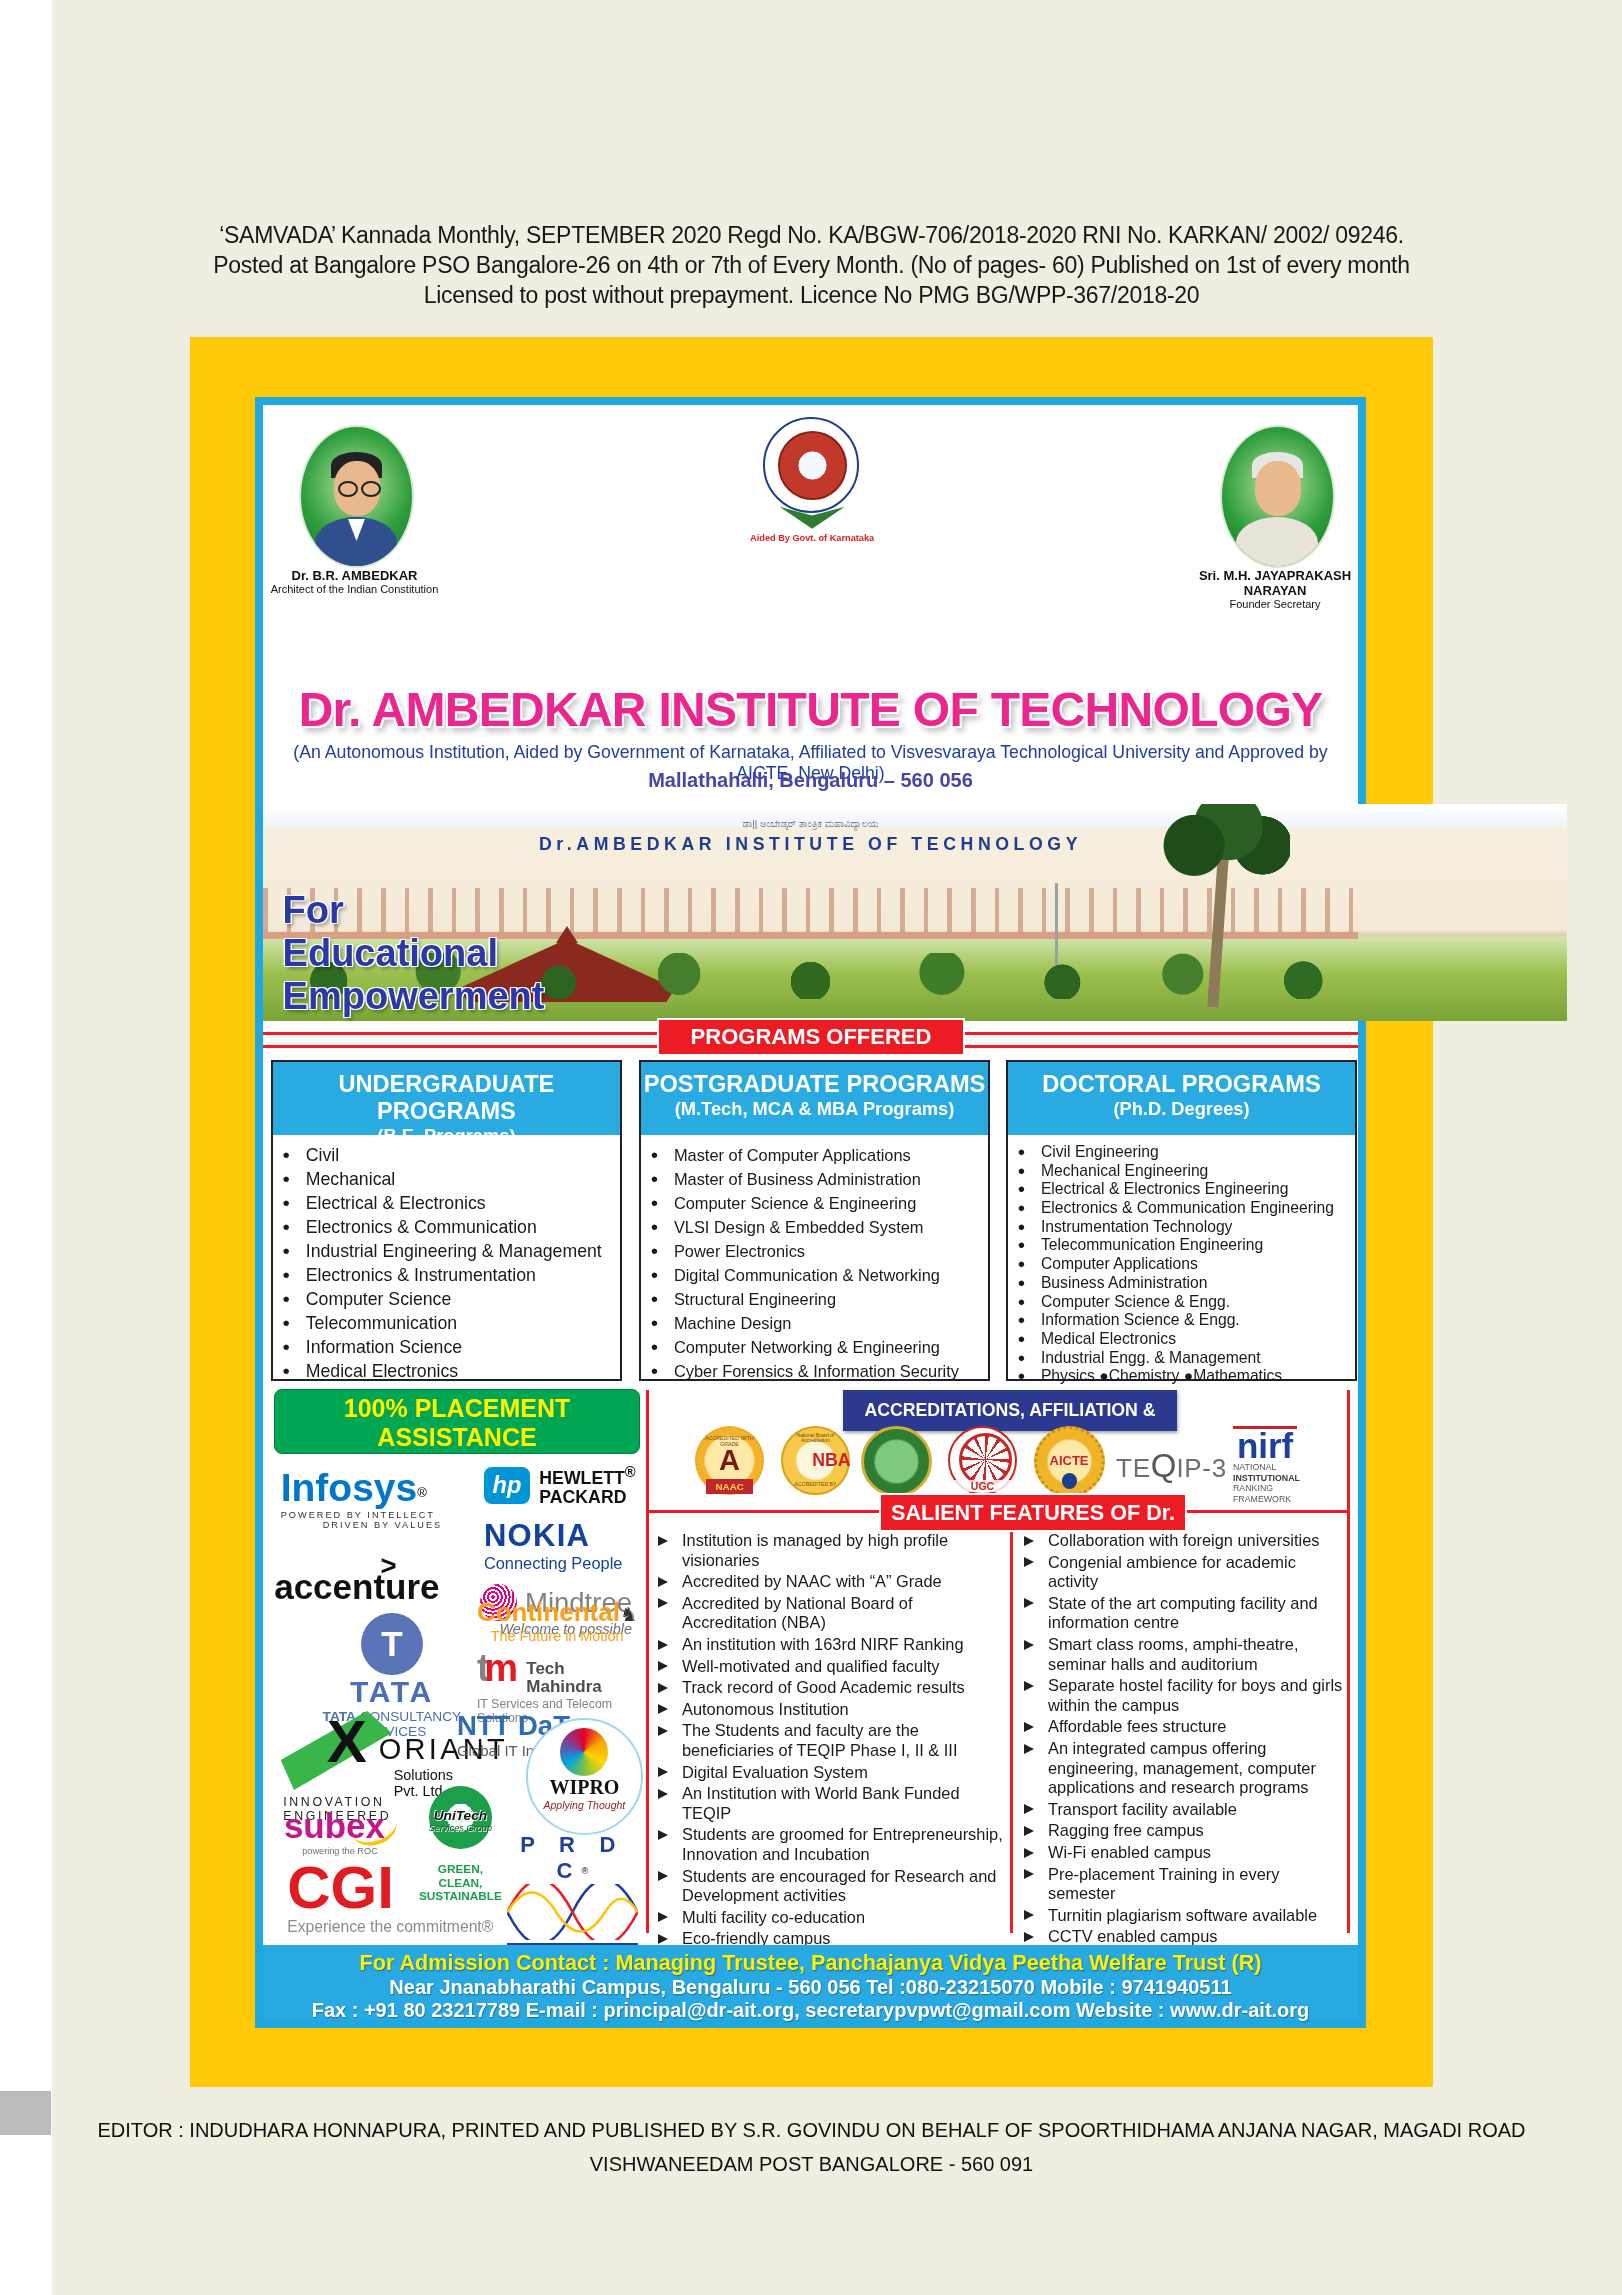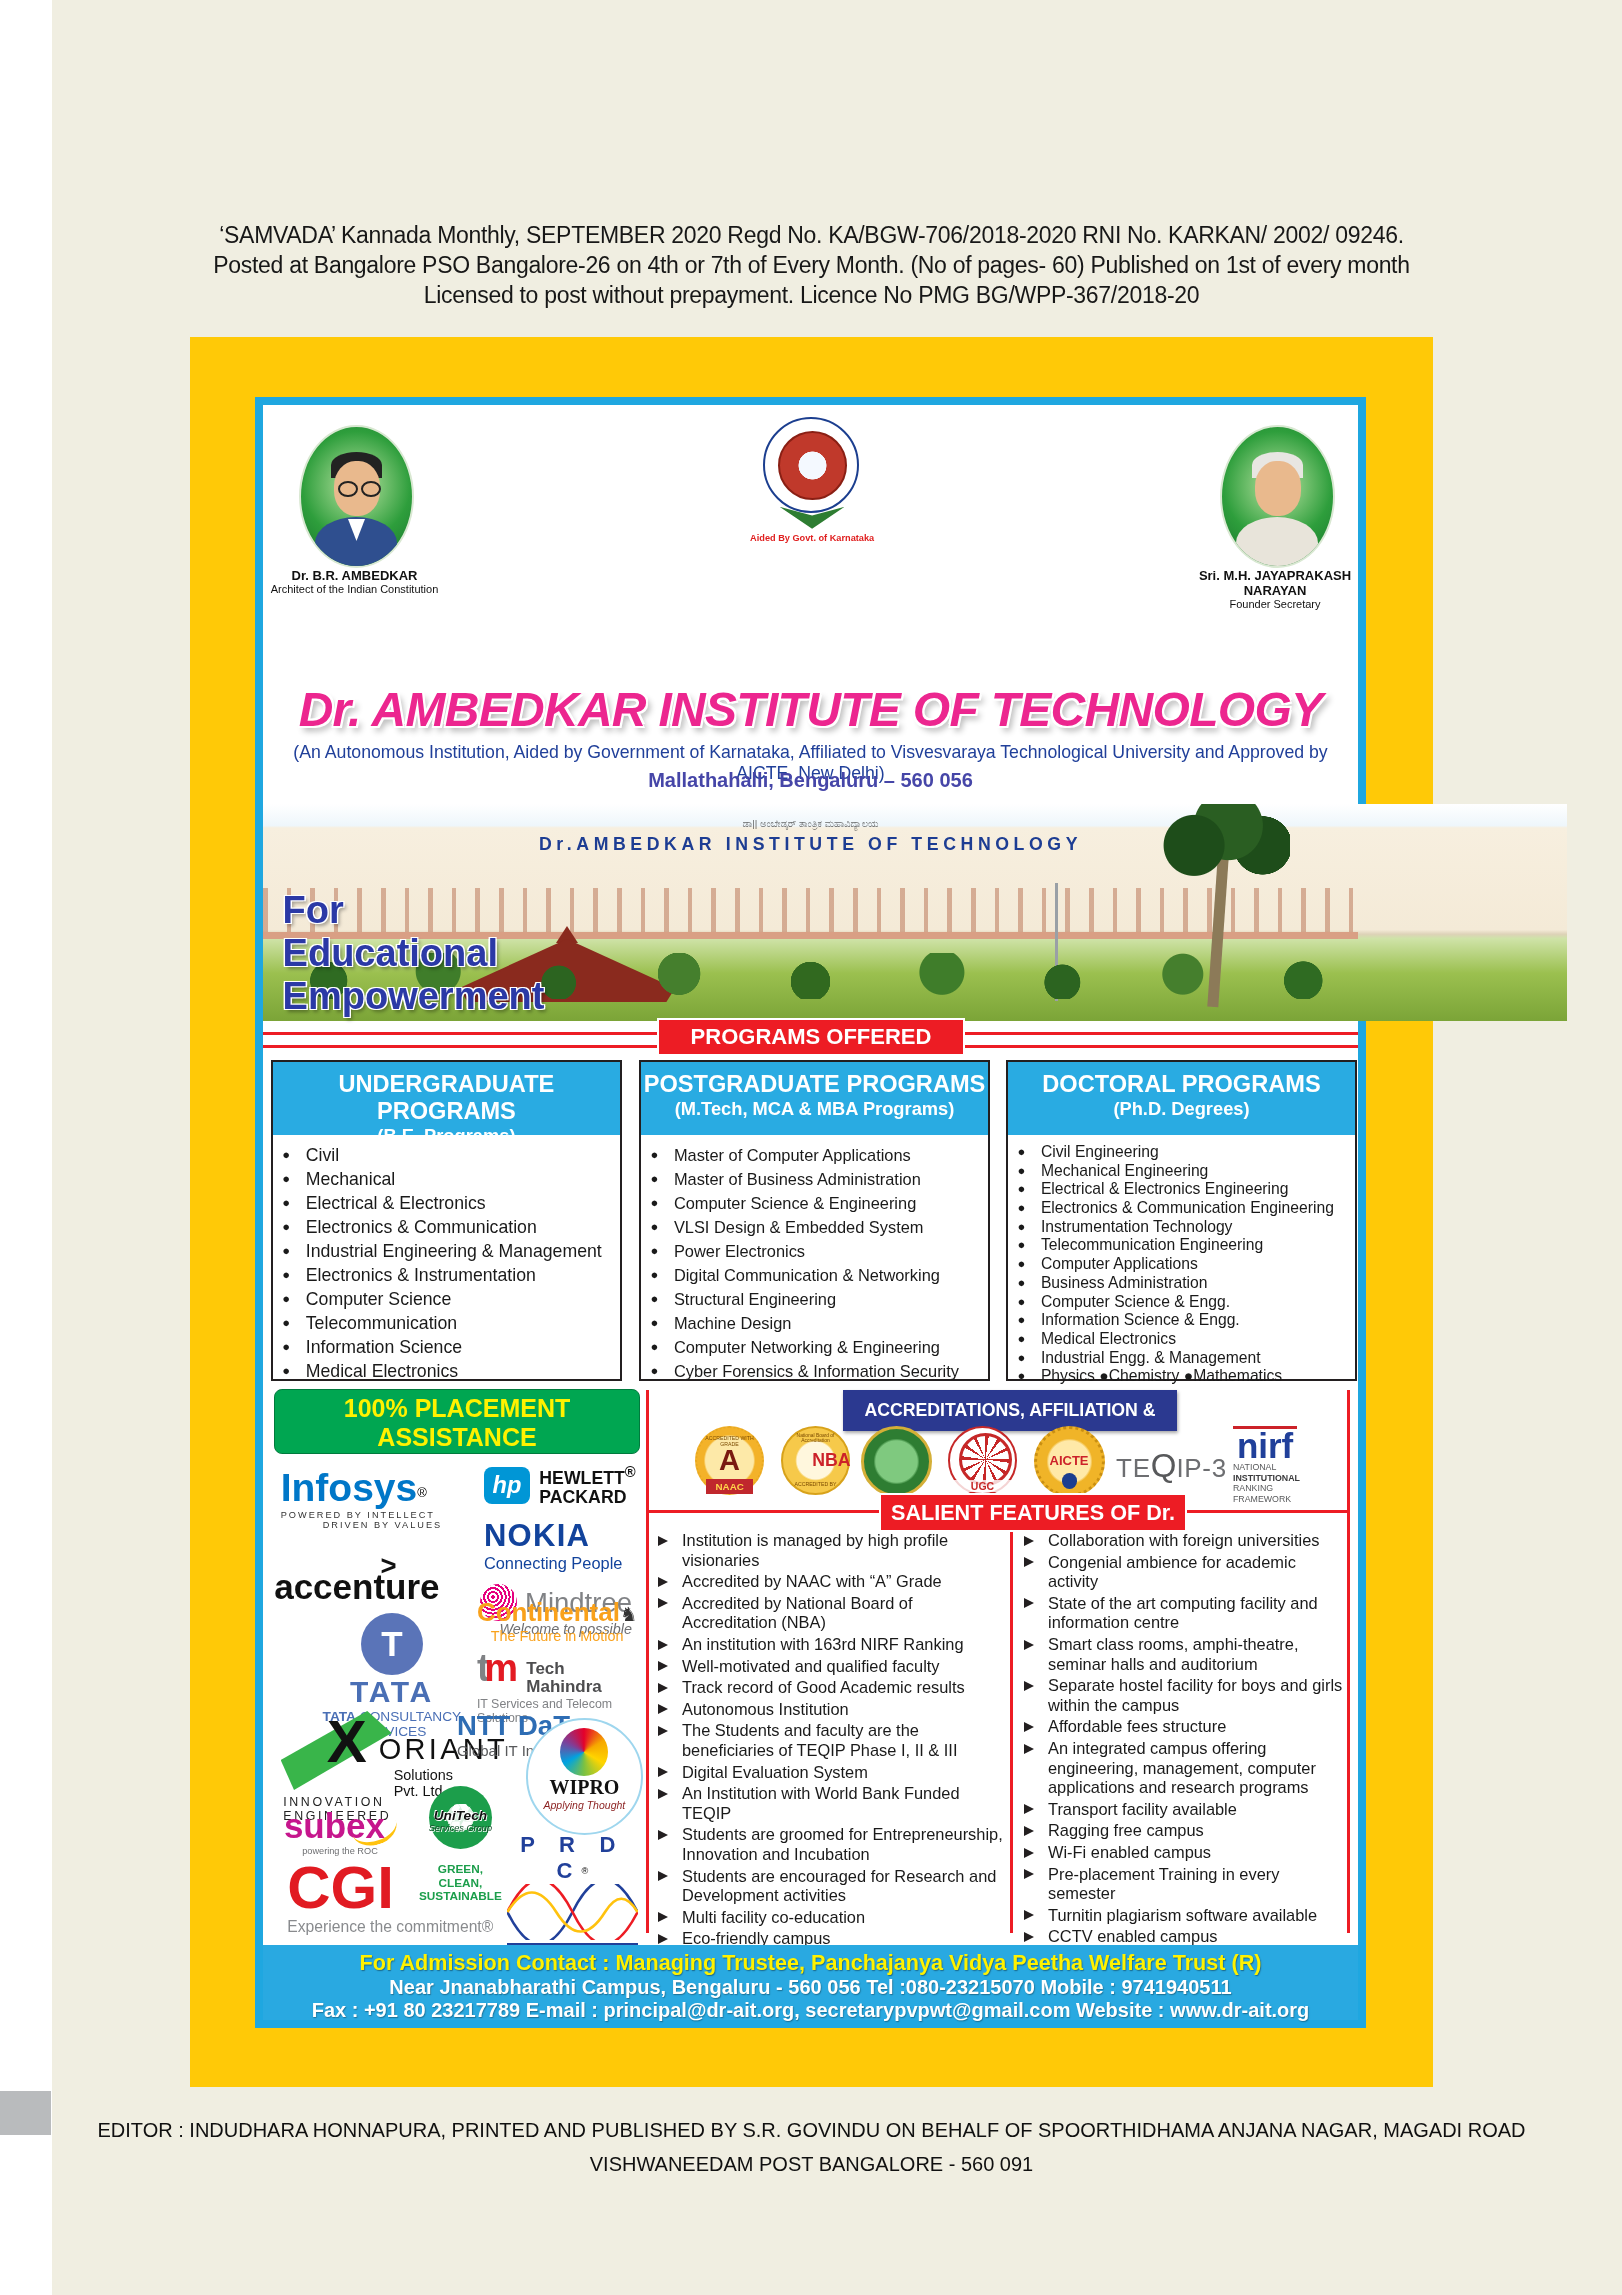--- a/index.html
+++ b/index.html
@@ -40,21 +40,21 @@
   .emblem .inner{position:absolute;left:17.7px;top:14.4px;width:65px;height:65px;border-radius:50%;
                  background:radial-gradient(circle,#f4f9ff 0 30%,#c0392b 31% 100%);border:2px solid #8a1f14;}
   .emblem .wing{position:absolute;left:19.6px;top:90px;width:65px;height:22px;background:#2e7d32;
                 clip-path:polygon(0 0,50% 100%,100% 0,50% 40%);}
   .emblem-cap{position:absolute;left:-16.4px;top:116px;width:137px;text-align:center;color:#e02020;font-size:9.2px;font-weight:bold;}
 
   .trust-name{position:absolute;left:0;top:243px;width:1095px;text-align:center;color:#009e4f;
               font-size:31px;font-weight:bold;text-shadow:1.3px 1.3px 0 #fff,-1.3px -1.3px 0 #fff,1.3px -1.3px 0 #fff,-1.3px 1.3px 0 #fff,2px 2.6px 3.3px rgba(0,0,0,.25);}
   .institute-name{position:absolute;left:0;top:277px;width:1095px;text-align:center;color:#ec268f;
               font-size:48px;font-weight:bold;letter-spacing:-0.7px;
-              text-shadow:2px 2px 0 #fff,-2px -2px 0 #fff,2px -2px 0 #fff,-2px 2px 0 #fff,3.9px 4.6px 5.9px rgba(0,0,0,.3);font-style:italic;}
+              text-shadow:2px 2px 0 #fff,-2px -2px 0 #fff,2px -2px 0 #fff,-2px 2px 0 #fff,3.9px 4.6px 5.9px rgba(0,0,0,.3);}
   .affiliation{position:absolute;left:0;top:337px;width:1095px;text-align:center;color:#21409a;font-size:17.7px;}
   .location{position:absolute;left:0;top:364px;width:1095px;text-align:center;color:#4646a8;font-size:20px;font-weight:bold;}
 
   
   .photo{position:absolute;left:0;top:399px;width:1304px;height:217px;overflow:hidden;
          background:linear-gradient(#ffffff 0%,#eef6fb 10%,#f7efdf 11%,#f4ead7 58%,#ddd2b8 60%,#cfe3a8 62%,#9bc04f 78%,#7ba437 100%);}
   .photo .windows{position:absolute;left:0;top:84px;width:1095px;height:46px;
          background:repeating-linear-gradient(90deg,rgba(196,138,110,.65) 0 4.6px,rgba(255,255,255,0) 4.6px 23.6px);}
   .photo .ledge{position:absolute;left:0;top:128px;width:1095px;height:6.5px;background:#d99f84;}
   .photo .roof{position:absolute;left:196px;top:135px;width:216px;height:63px;background:#8a2a1e;

